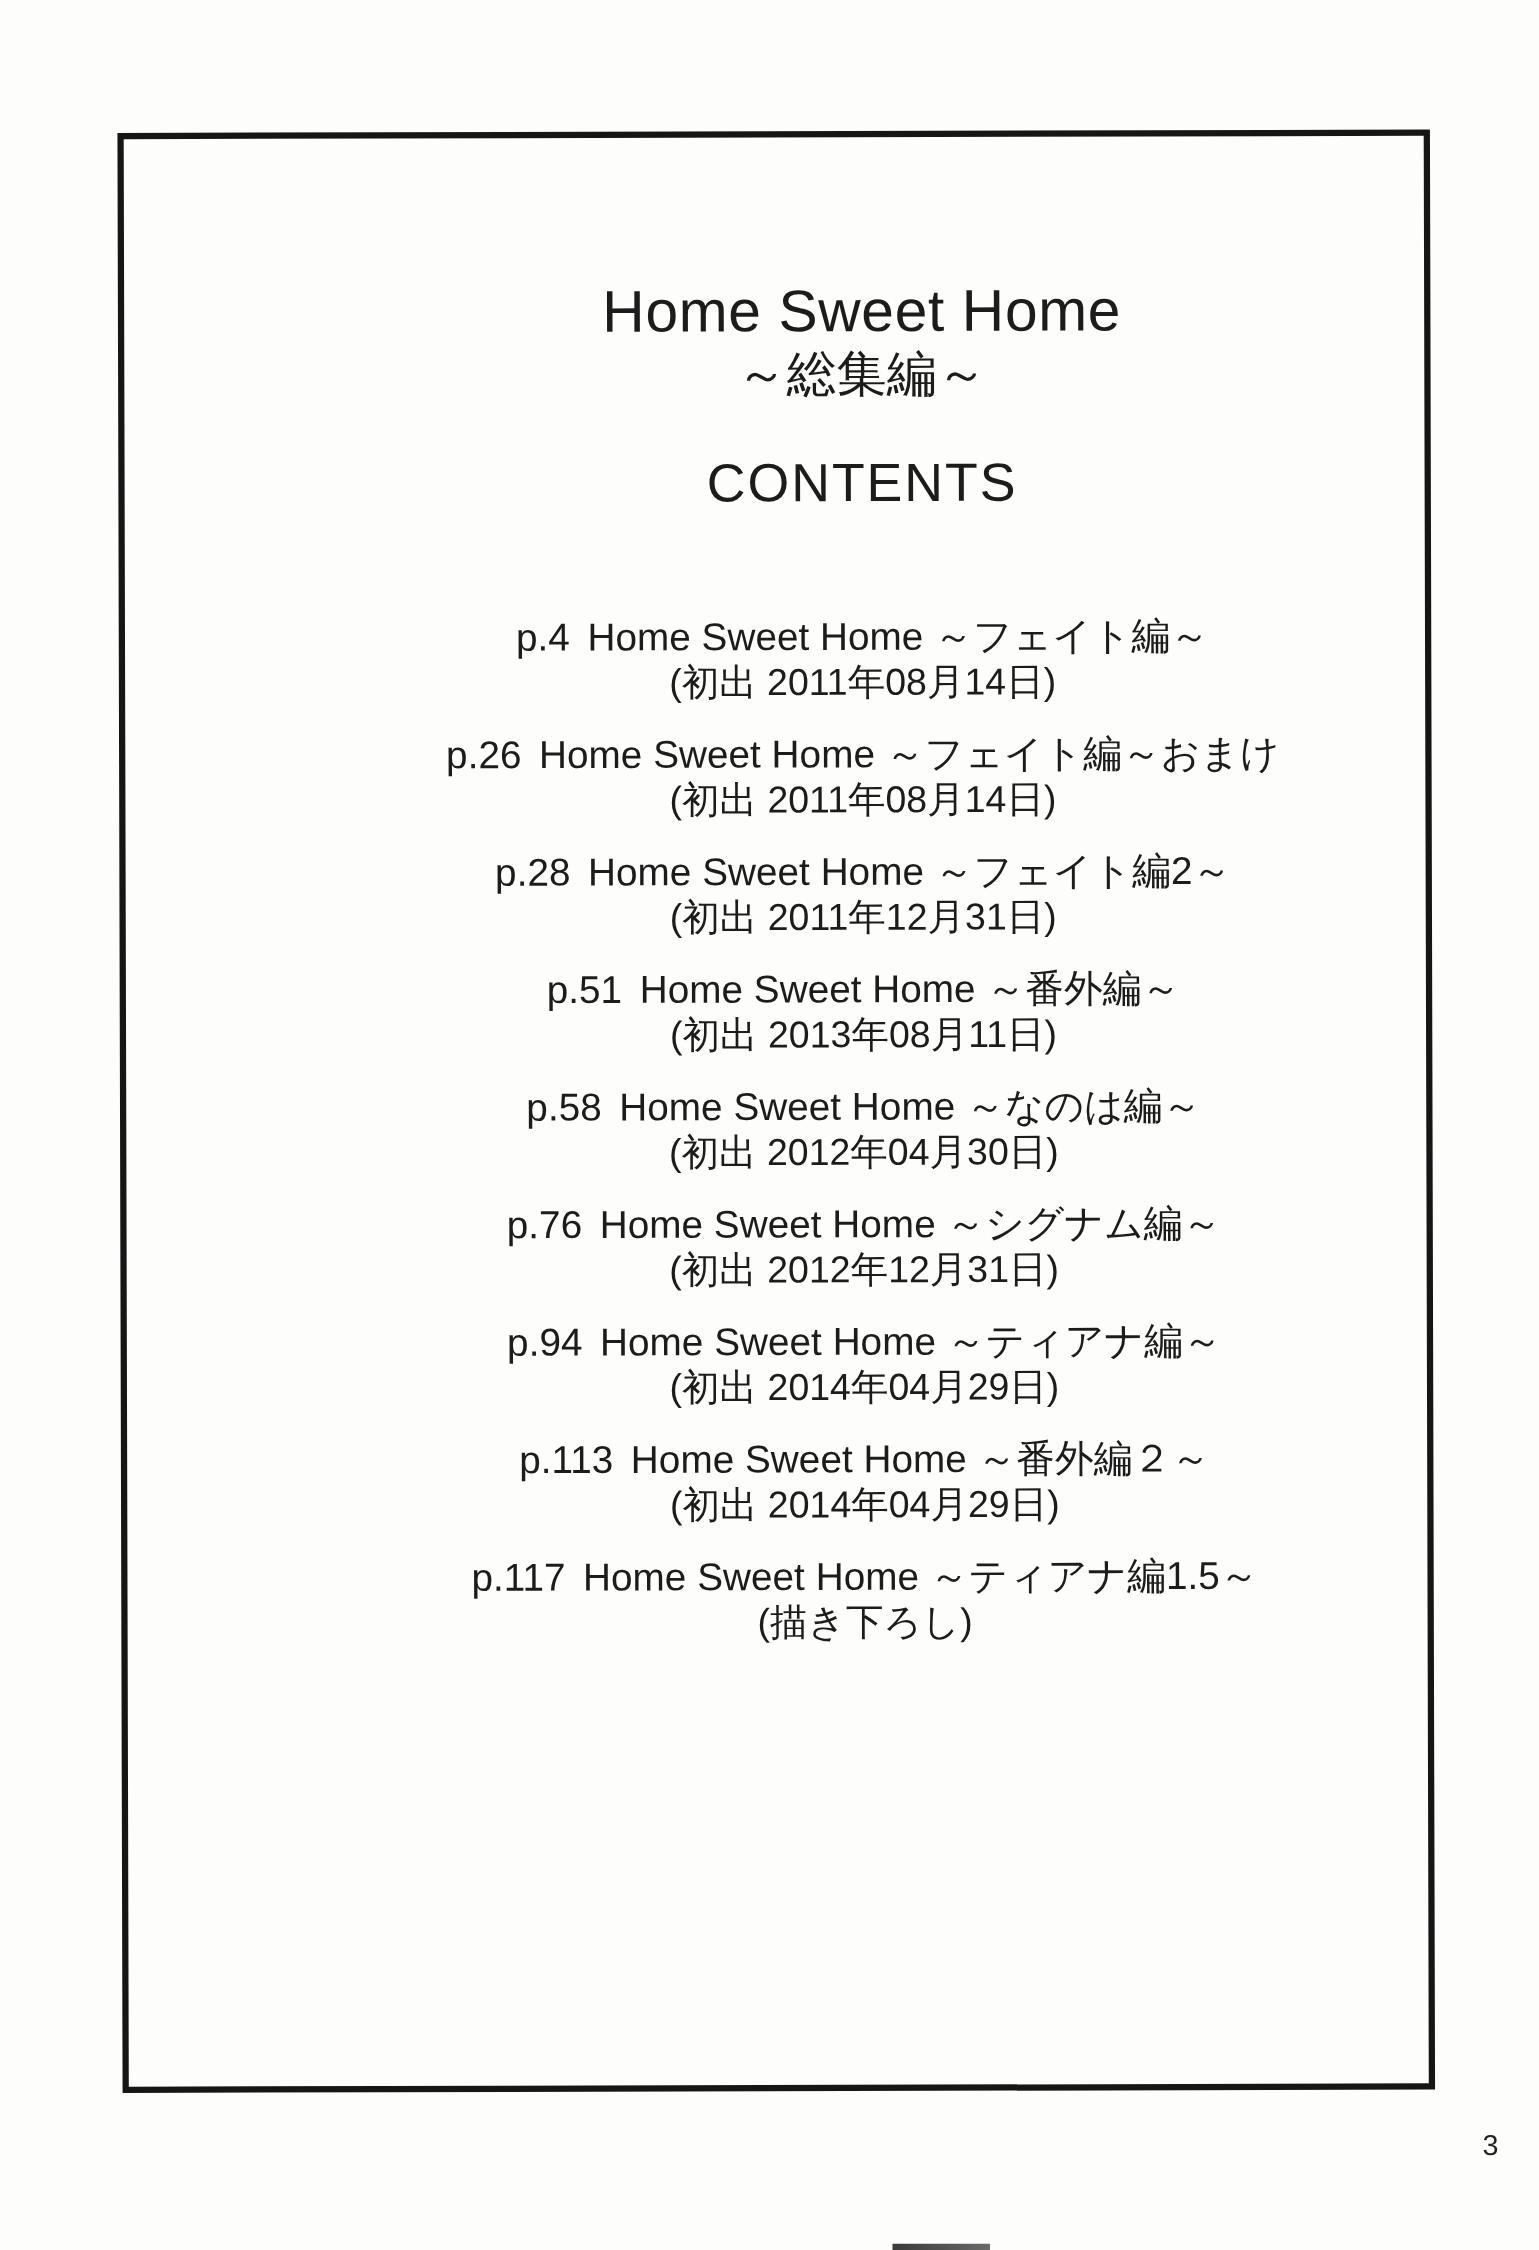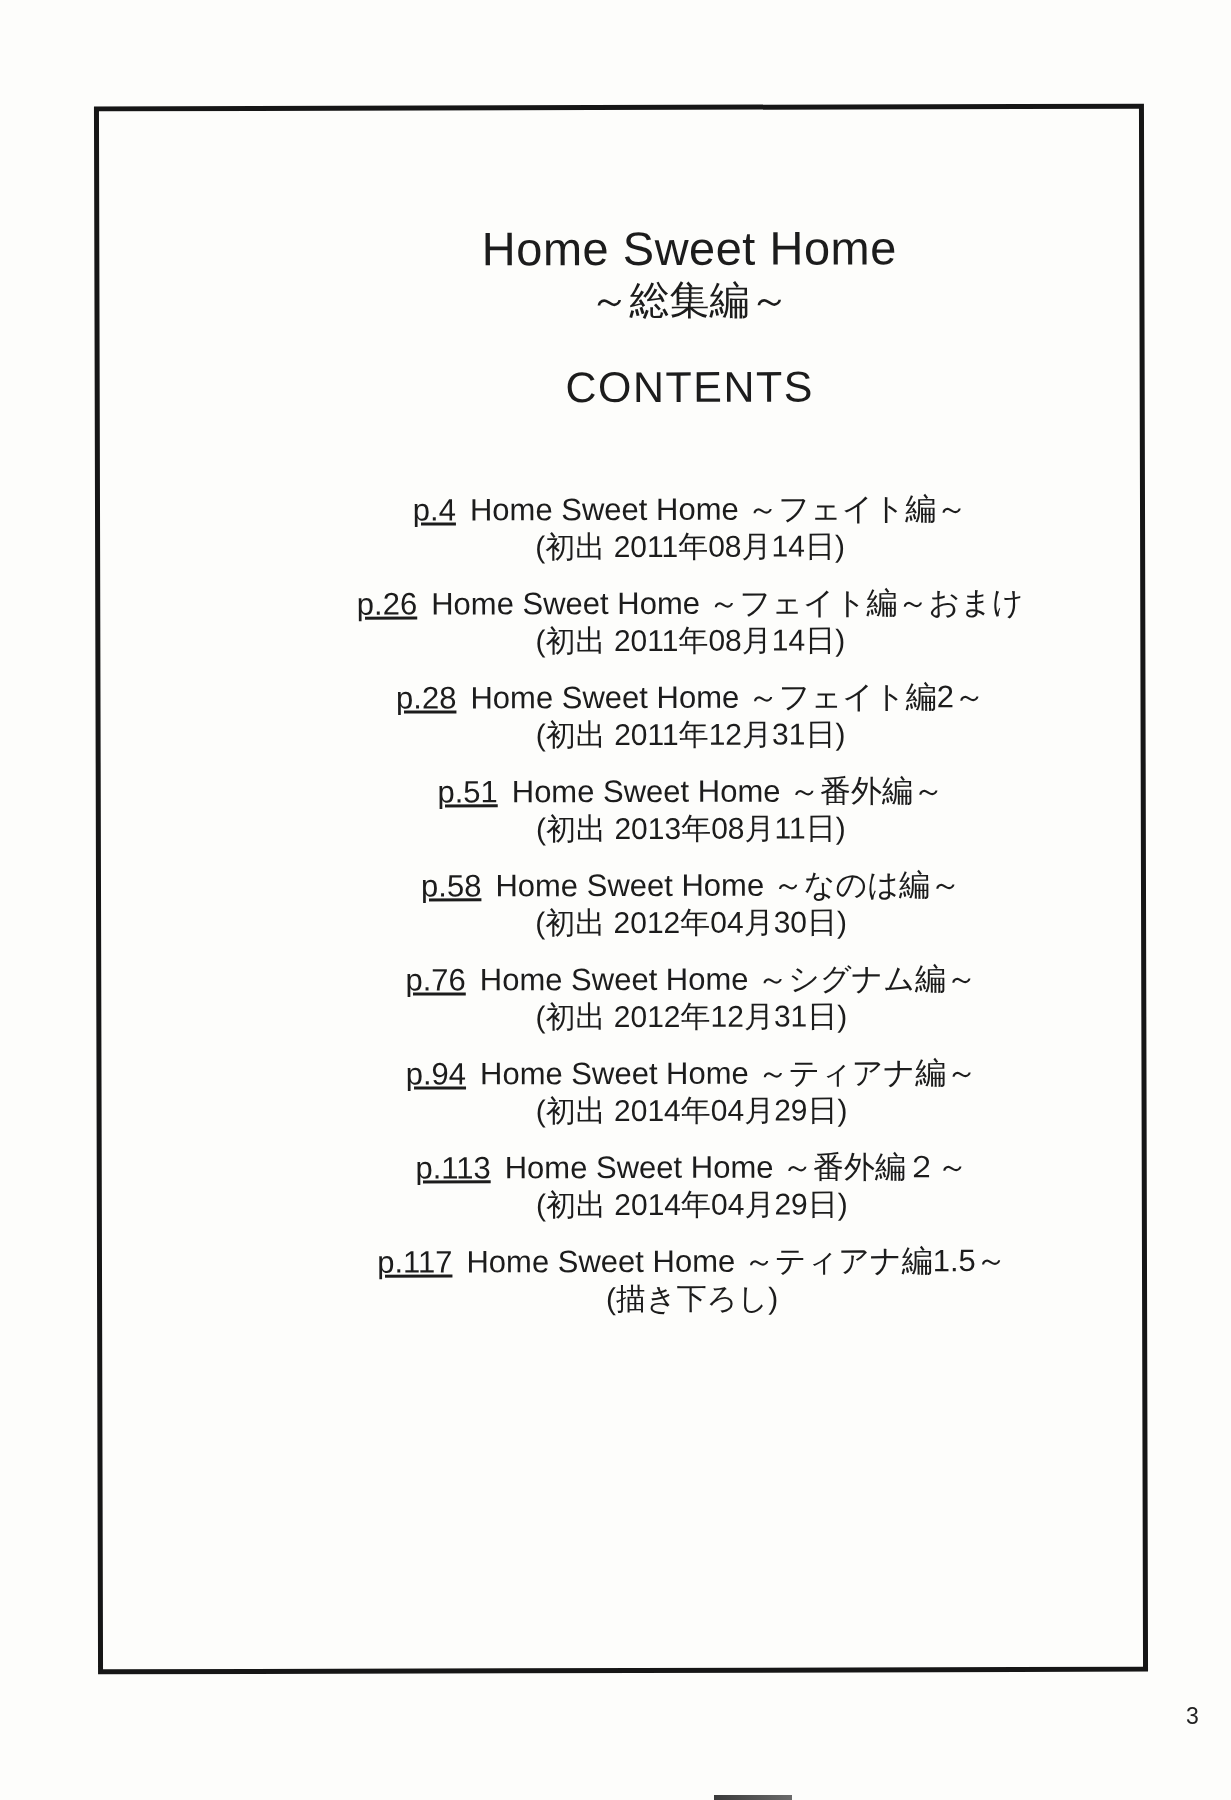--- a/index.html
+++ b/index.html
@@ -66,21 +66,20 @@
   .toc-entry {
     line-height: 37px;
   }
   .entry-line {
     font-size: 31px;
     white-space: nowrap;
   }
   .entry-page {
     display: inline-block;
     margin-right: 14px;
-    text-decoration: underline;
   }
   .entry-date {
     font-size: 30px;
     white-space: nowrap;
   }
   .page-number {
     position: absolute;
     left: 1186px;
     top: 1703px;
     font-size: 23px;

